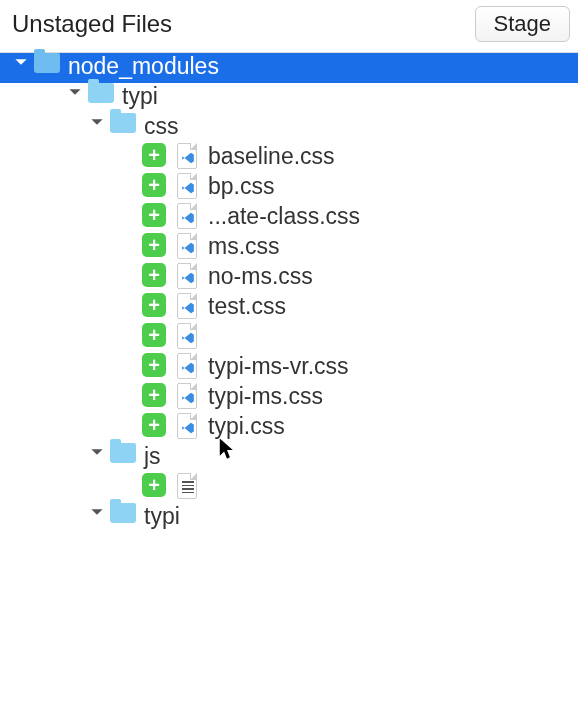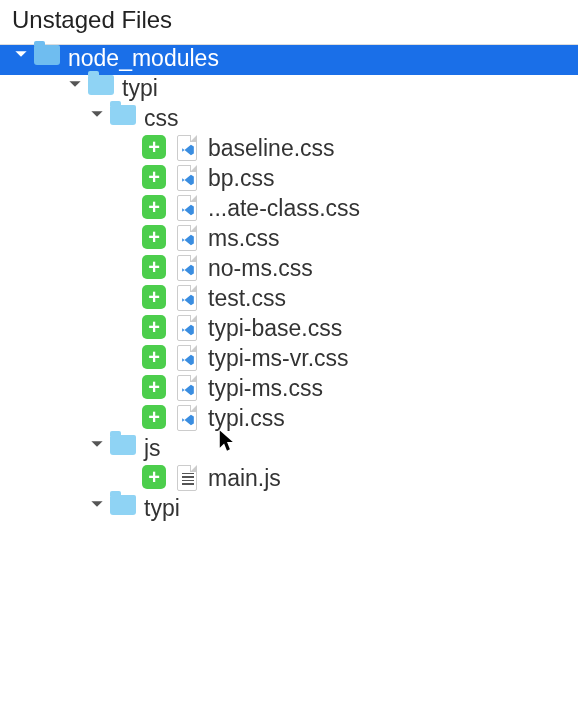--- a/index.html
+++ b/index.html
@@ -144,20 +144,21 @@
       position: absolute;
       pointer-events: none;
     }
     .cursor svg { display: block; }
   </style>
 </head>
 <body>
 
 <div class="header">
   <span class="header-title">Unstaged Files</span>
+  <button class="stage-btn">Stage</button>
 </div>
 
 <div class="tree">
 
   <div class="row selected">
     <span class="chevron">
       <svg width="14" height="14" viewBox="0 0 10 10">
           <path d="M1 3 L5 7 L9 3 Z" fill="#fff"></path>
         </svg>
     </span>
@@ -266,21 +267,20 @@
   <div class="row indent-file">
     <span class="status-badge">+</span>
     <span class="file-icon">
         <span class="file-page">
           <span class="fold"></span>
           <svg class="vscode-mark" viewBox="0 0 24 24">
             <path d="M17 3 L22 6 V18 L17 21 L6 12 L2 15 V9 L6 12 L17 3 Z" fill="#3a8de0"></path>
           </svg>
         </span>
       </span>
-    <span class="label">typi-base.css</span>
   </div>
   <div class="row indent-file">
     <span class="status-badge">+</span>
     <span class="file-icon">
         <span class="file-page">
           <span class="fold"></span>
           <svg class="vscode-mark" viewBox="0 0 24 24">
             <path d="M17 3 L22 6 V18 L17 21 L6 12 L2 15 V9 L6 12 L17 3 Z" fill="#3a8de0"></path>
           </svg>
         </span>
@@ -330,21 +330,20 @@
   </div>
 
   <div class="row indent-file-js">
     <span class="status-badge">+</span>
     <span class="file-icon">
         <span class="file-page">
           <span class="fold"></span>
           <span class="jsfile-mark"></span>
         </span>
       </span>
-    <span class="label">main.js</span>
   </div>
 
   <div class="row indent-2">
     <span class="chevron">
       <svg width="14" height="14" viewBox="0 0 10 10">
           <path d="M1 3 L5 7 L9 3 Z" fill="#555"></path>
         </svg>
     </span>
     <span class="folder-icon">
         <span class="folder-shape"></span>

